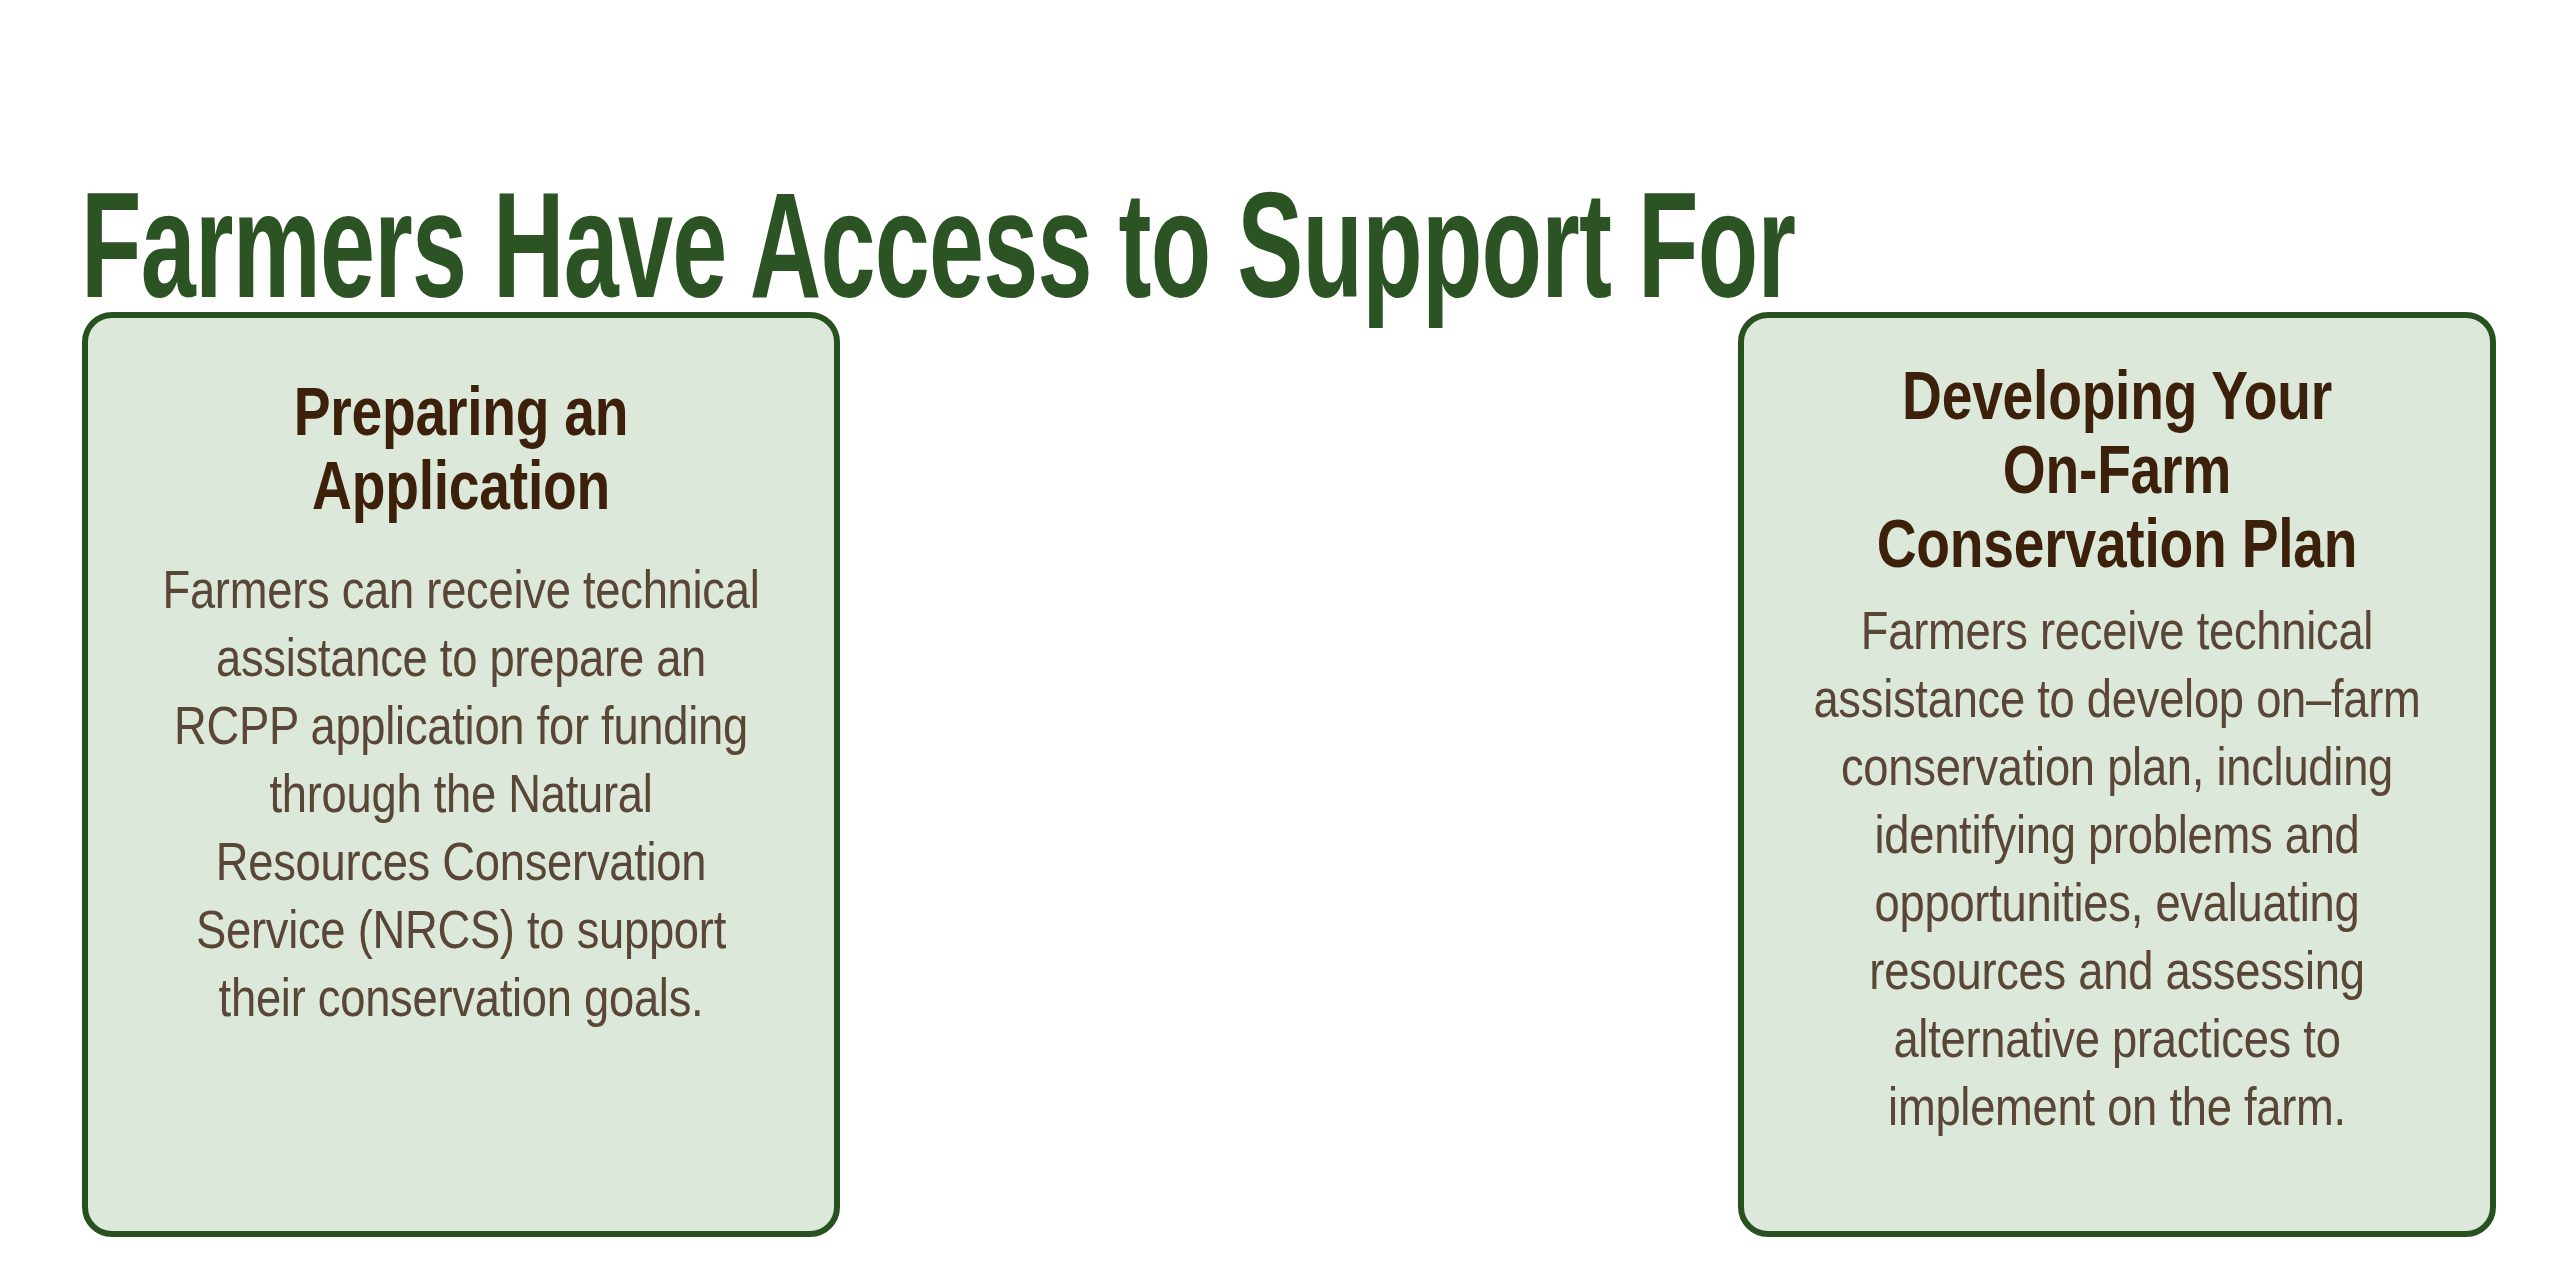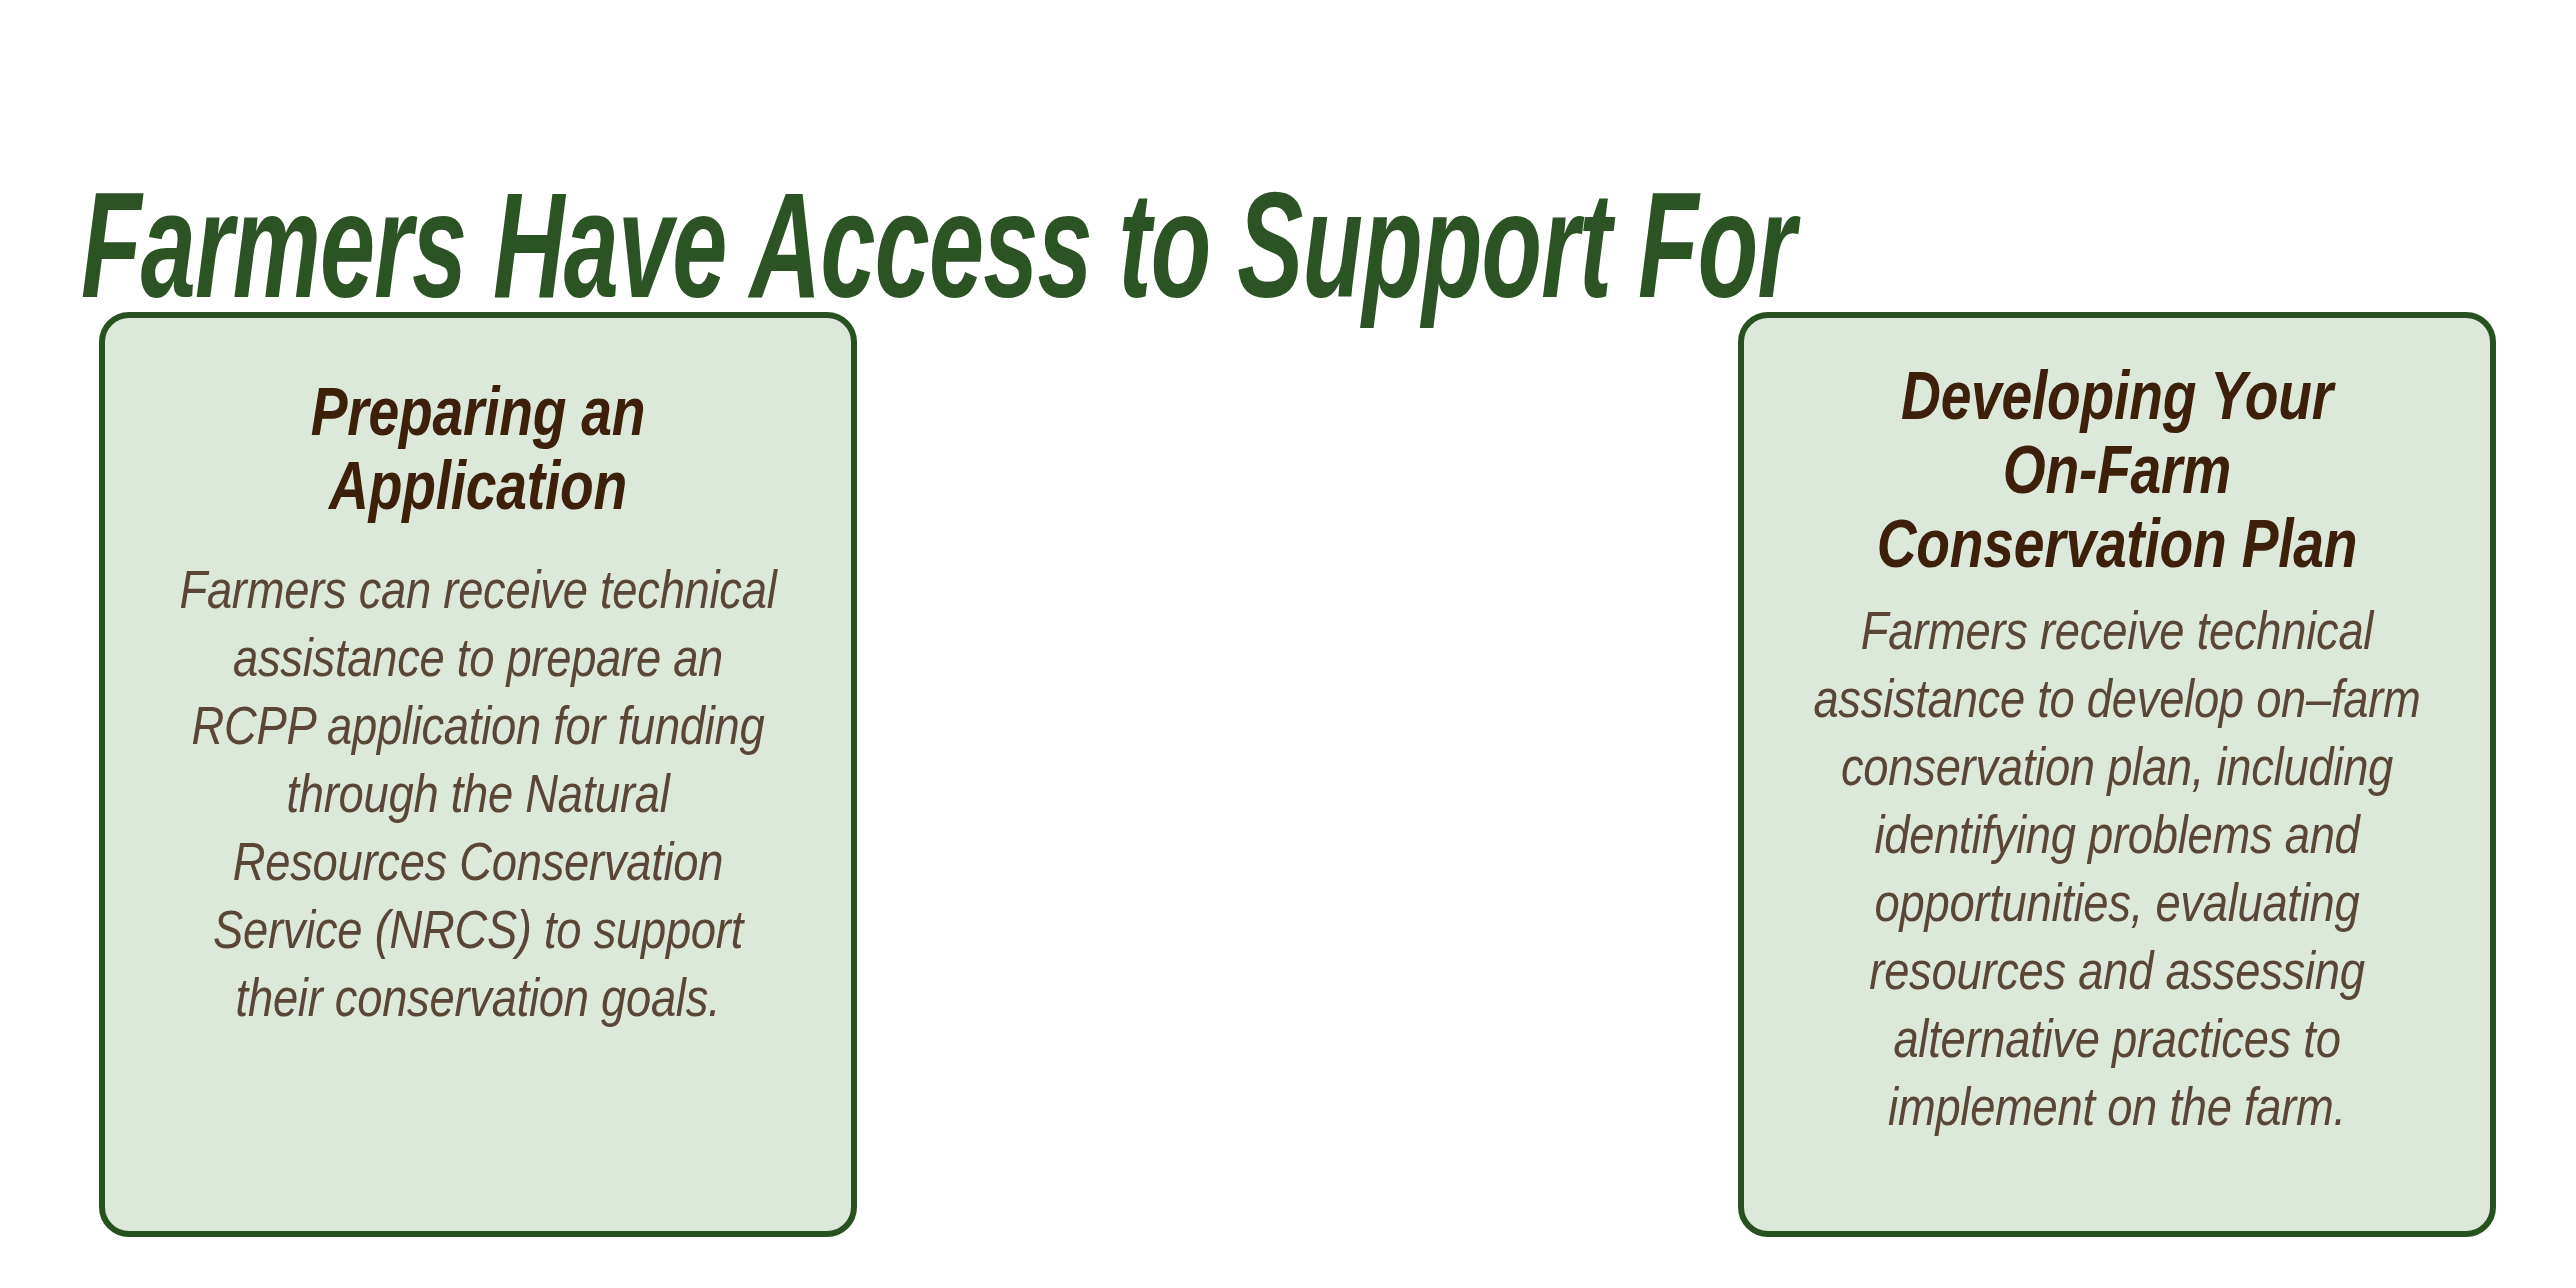--- a/index.html
+++ b/index.html
@@ -15,21 +15,20 @@
     font-family: "Liberation Sans", "DejaVu Sans", sans-serif;
     -webkit-font-smoothing: antialiased;
   }
 
   .page {
     position: relative;
     width: 2576px;
     height: 1288px;
     background: #ffffff;
     box-sizing: border-box;
-    font-style: italic;
   }
 
   
   .page-title {
     position: absolute;
     left: 81px;
     top: 65px;
     width: 2419px;
     height: 163px;
     display: block;
@@ -62,21 +61,20 @@
     position: relative;
     width: 758px;
     box-sizing: border-box;
     background: #dce8da;
     border: 6.5px solid #27521f;
     border-radius: 30px;
     display: flex;
     flex-direction: column;
     align-items: flex-start;
     overflow: hidden;
-    margin-left: 17px;
   }
 
   .card-heading {
     display: block;
     width: 100%;
     box-sizing: border-box;
     text-align: center;
     color: #3d200a;
     font-family: "Liberation Sans Narrow", "Liberation Sans", "DejaVu Sans", sans-serif;
     font-weight: 700;

